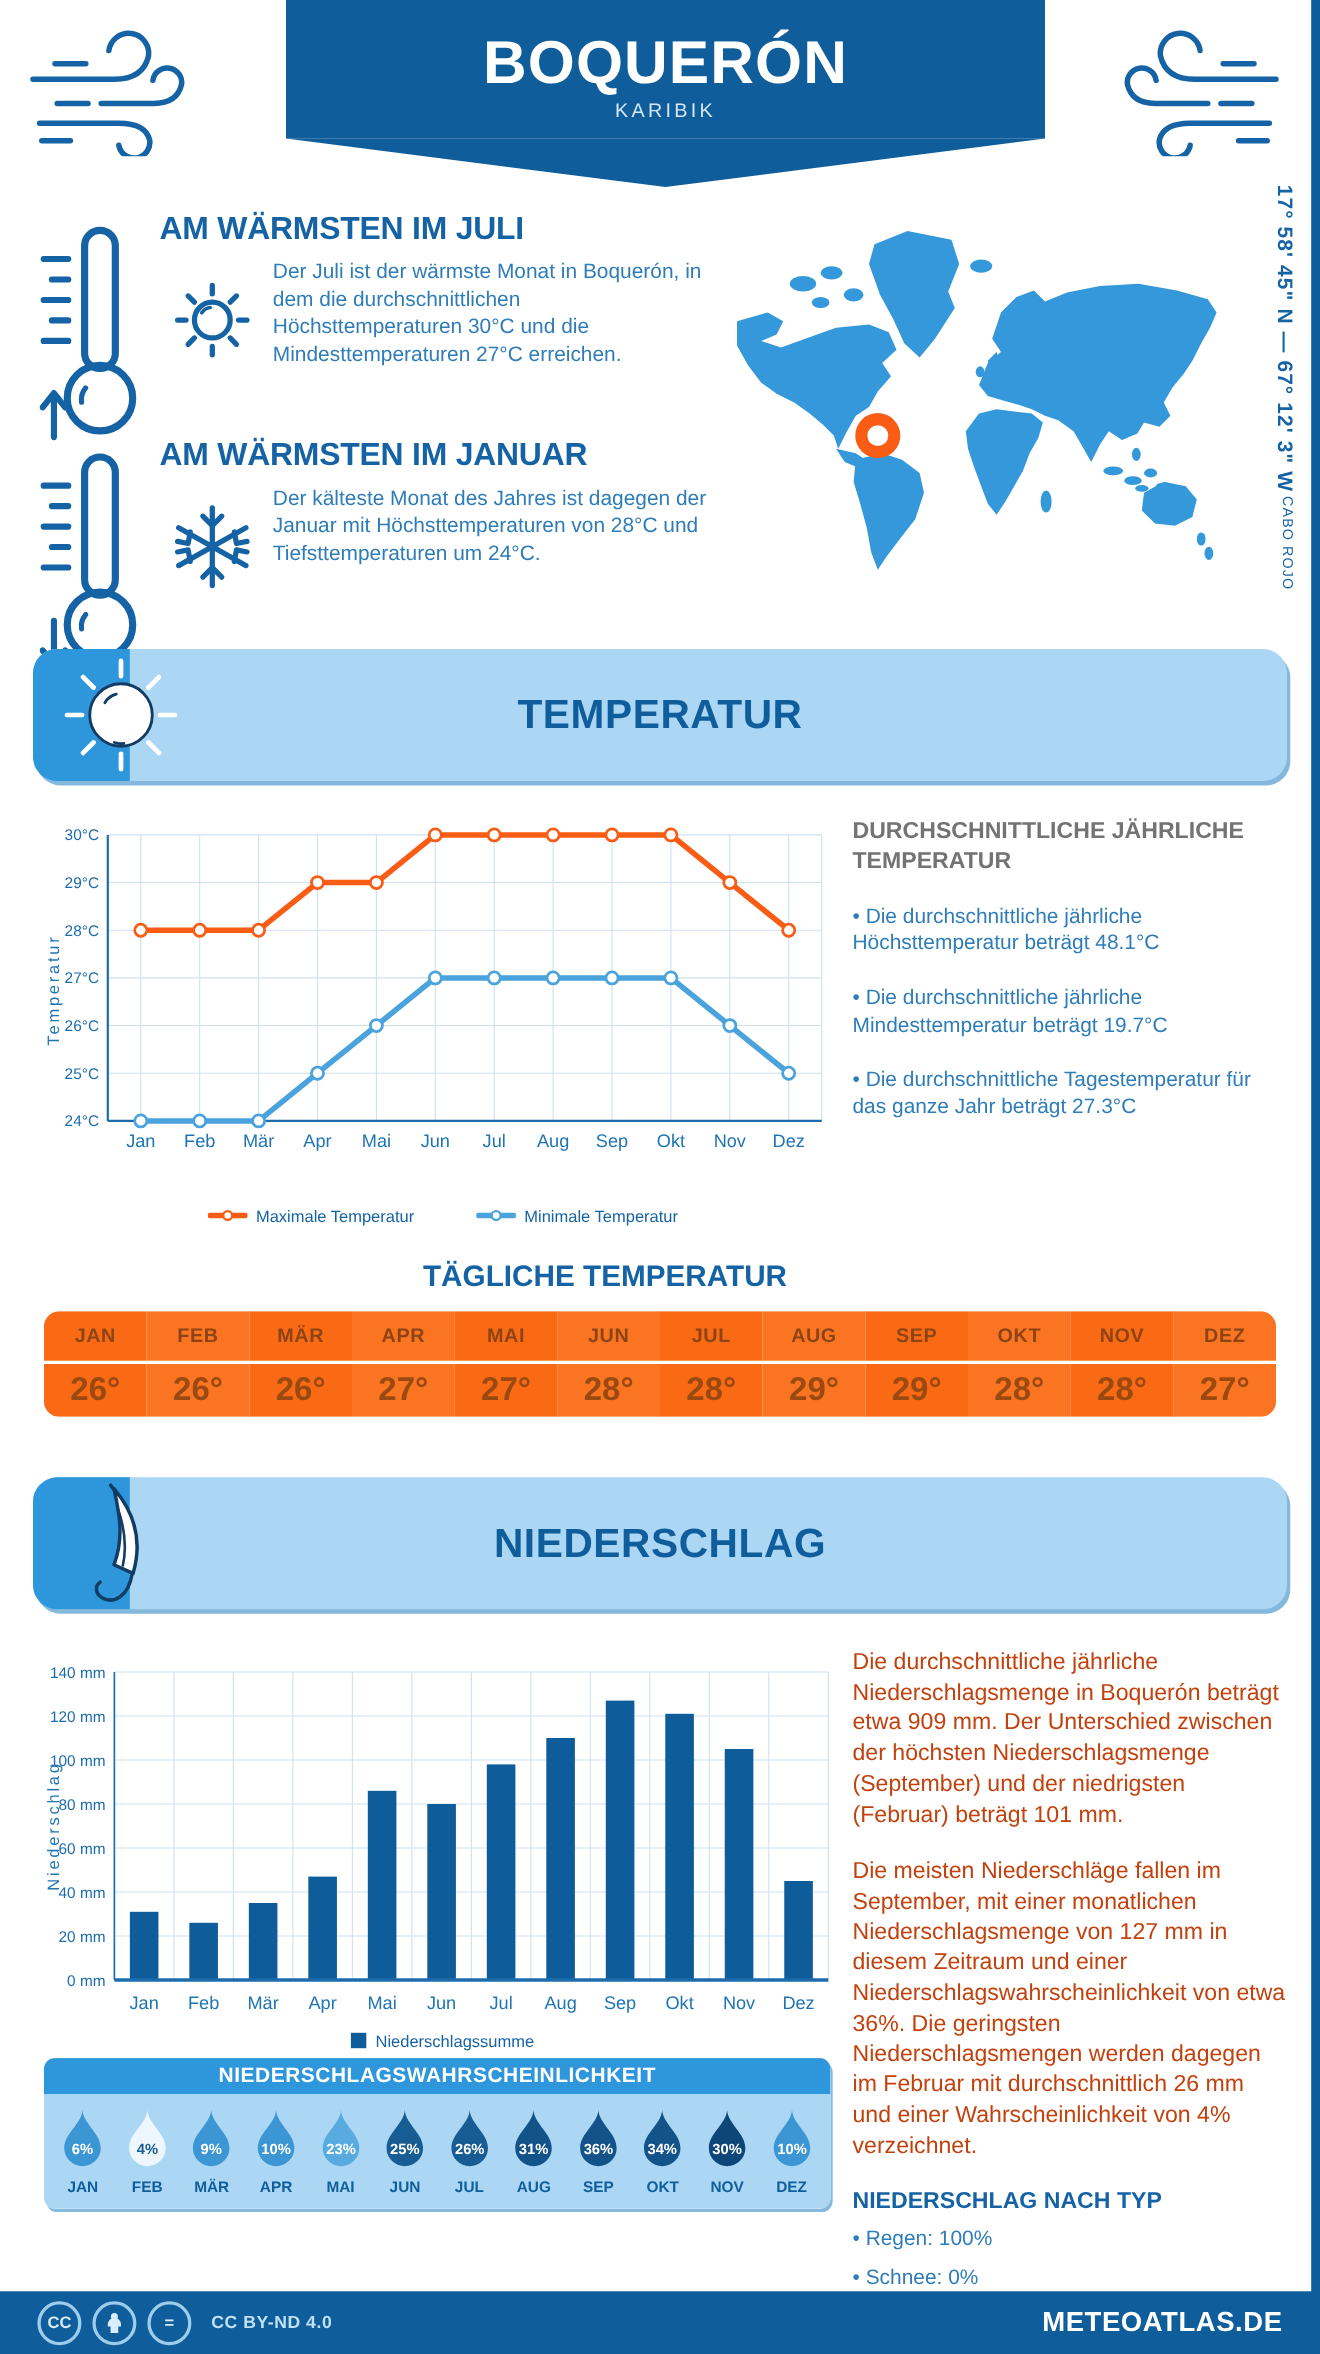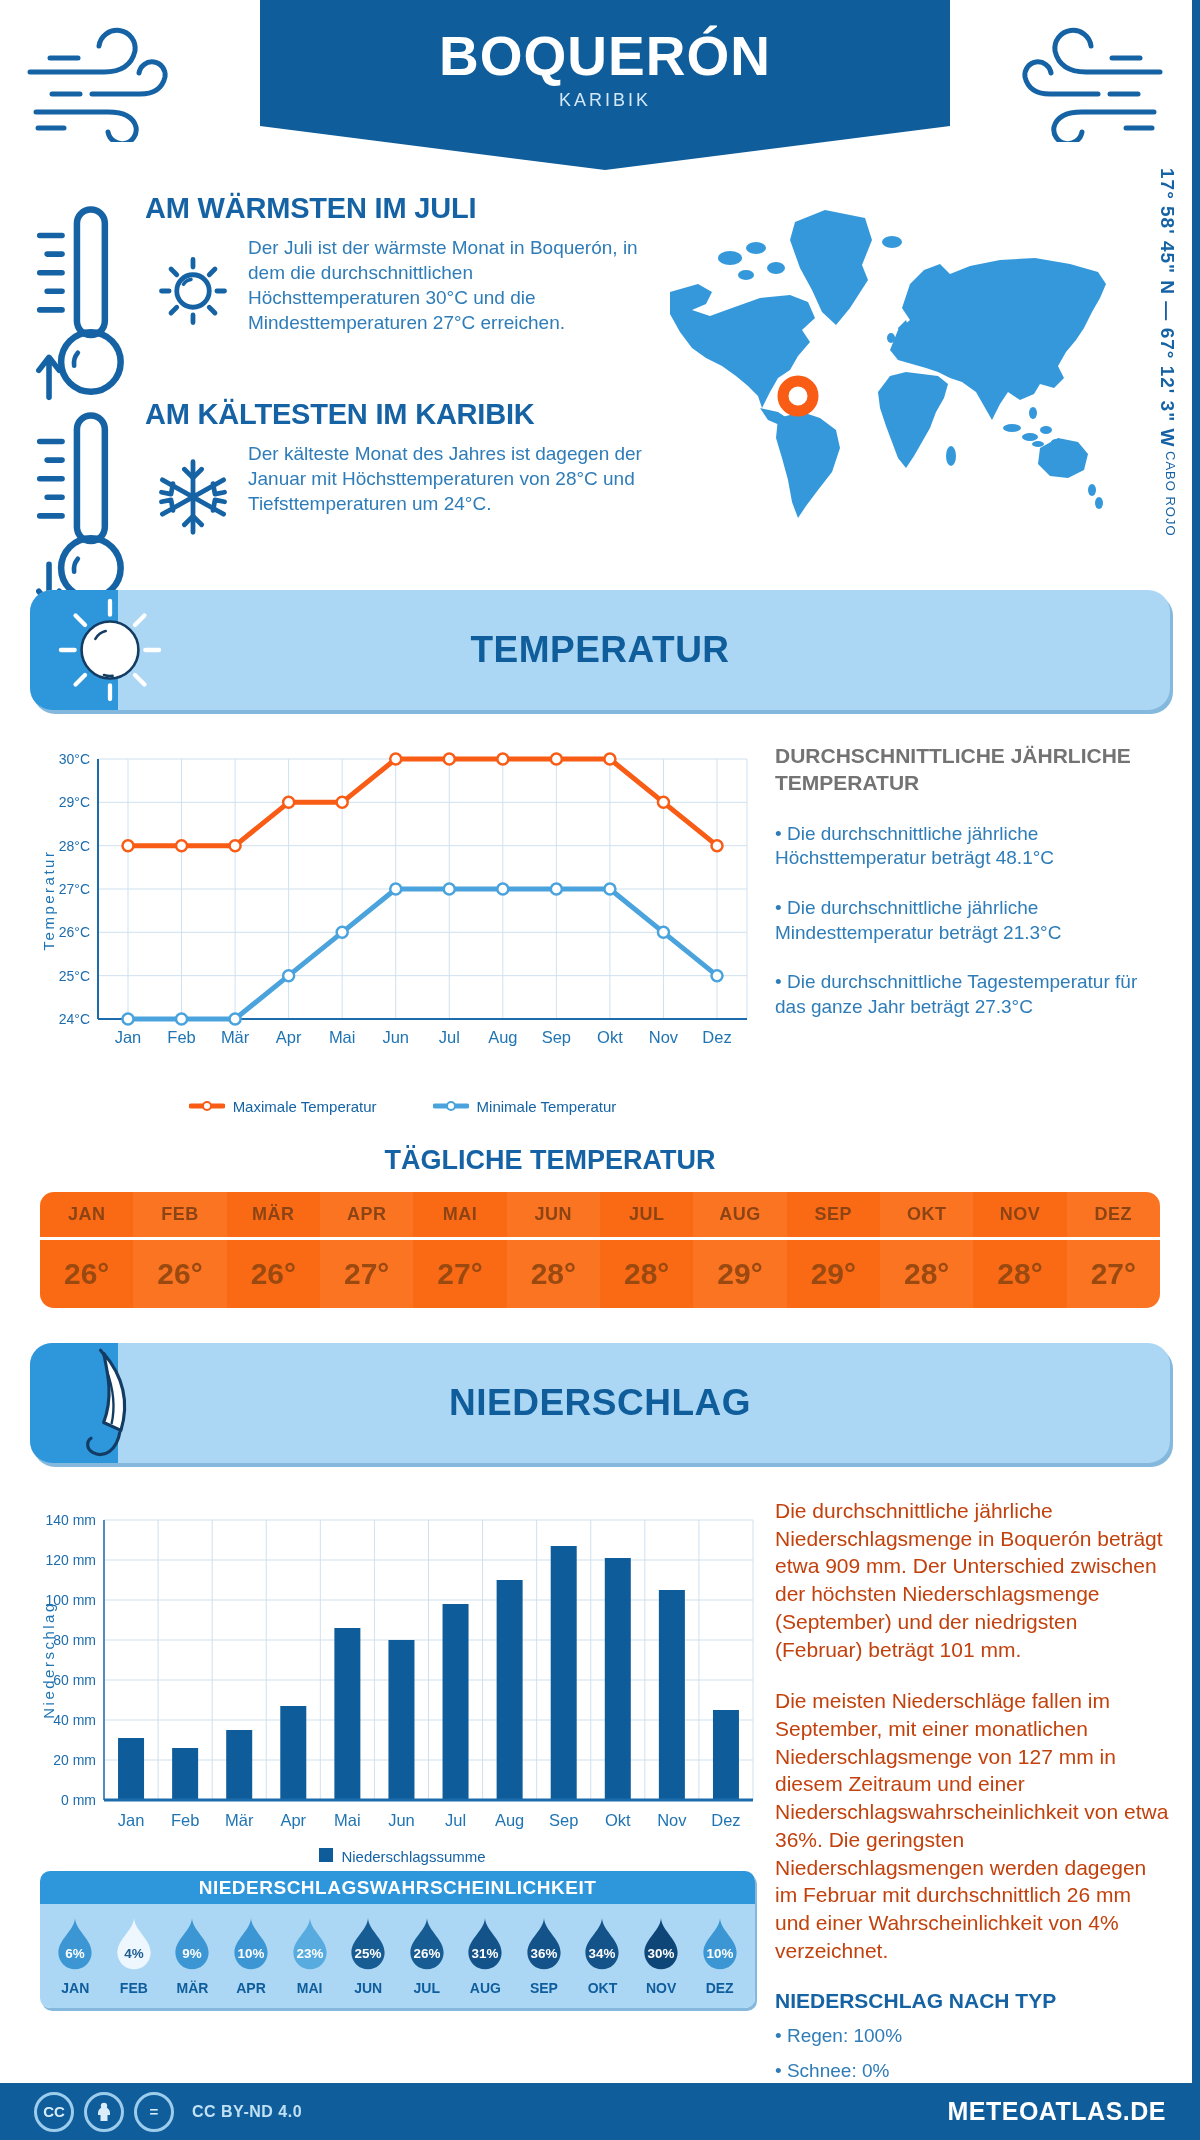--- a/index.html
+++ b/index.html
@@ -49,21 +49,21 @@
   .chart-legend.precip{top:1848px;}
   .legend-item{display:flex;align-items:flex-start;gap:8px;font-size:15px;color:#1563a4;}
 
   .daily-heading{position:absolute;left:0;top:1145px;width:1100px;text-align:center;
                  font-size:27px;font-weight:bold;color:#1563a4;}
 
   
   .daily-table{position:absolute;left:40px;top:1192px;width:1120px;border-radius:14px;overflow:hidden;}
   .dt-row{display:grid;grid-template-columns:repeat(12,1fr);}
   .dt-row.months{height:45px;}
-  .dt-row.values{height:68px;}
+  .dt-row.values{height:48px;}
   .dt-sep{height:3px;background:#ffffff;}
   .dt-cell{display:flex;align-items:center;justify-content:center;background:#fa6a15;}
   .dt-cell.alt{background:#fb7422;}
   .dt-cell.m{font-size:18px;font-weight:bold;color:#8d4414;letter-spacing:0.5px;}
   .dt-cell.v{font-size:30px;font-weight:bold;color:#9a4a10;}
 
   
   .side-panel{position:absolute;left:775px;width:395px;}
   .side-panel.annual{top:742px;}
   .side-panel.precip{top:1497px;}
@@ -142,21 +142,21 @@
   </div>
 
   <div class="intro-block cold">
     <svg class="thermo" viewBox="0 0 105 215" fill="none" stroke="#1563a4" stroke-linecap="round" stroke-linejoin="round">
       <rect x="44" y="8" width="30" height="135" rx="15" stroke-width="7"></rect>
       <circle cx="59" cy="172" r="32" stroke-width="7"></circle>
       <path d="M45 162 a18 18 0 0 0 -4 14" stroke-width="5"></path>
       <path d="M4 36 H28 M12 56 H28 M4 76 H28 M12 96 H28 M4 116 H28" stroke-width="6"></path>
       <path d="M14 168 V210 M3 197 L14 211 L25 197" stroke-width="6"></path>
     </svg>
-    <div class="intro-heading">AM KÄLTESTEN IM KARIBIK</div>
+    <div class="intro-heading">AM WÄRMSTEN IM JANUAR</div>
     <svg class="intro-icon" viewBox="0 0 90 90" fill="none" stroke="#1563a4" stroke-width="5" stroke-linecap="round" stroke-linejoin="round">
       <path d="M45 8 V82 M13 27 L77 63 M13 63 L77 27"></path>
       <path d="M36 16 L45 25 L54 16 M36 74 L45 65 L54 74 M12 40 L22 42 L24 31 M78 50 L68 48 L66 59 M12 50 L22 48 L24 59 M78 40 L68 42 L66 31"></path>
     </svg>
     <p class="intro-text">Der kälteste Monat des Jahres ist dagegen der Januar mit Höchsttemperaturen von 28°C und Tiefsttemperaturen um 24°C.</p>
   </div>
 
   <svg class="world-map" viewBox="0 0 480 360">
     <g fill="#3498db">
       <path d="M155 42 L185 30 L225 38 L232 60 L222 85 L228 100 L210 128 L196 145 L182 132 L172 110 L160 88 L150 60 Z"></path>
@@ -287,21 +287,21 @@
             <line x1="2" y1="6" x2="34" y2="6" stroke="#4aa3dd" stroke-width="5" stroke-linecap="round"></line>
             <circle cx="18" cy="6" r="4" fill="#fff" stroke="#4aa3dd" stroke-width="2"></circle>
           </svg></span>
       <span>Minimale Temperatur</span>
     </div>
   </div>
 
   <div class="side-panel annual">
     <div class="side-heading">DURCHSCHNITTLICHE JÄHRLICHE TEMPERATUR</div>
     <div class="bullet">Die durchschnittliche jährliche Höchsttemperatur beträgt 48.1°C</div>
-    <div class="bullet">Die durchschnittliche jährliche Mindesttemperatur beträgt 21.3°C</div>
+    <div class="bullet">Die durchschnittliche jährliche Mindesttemperatur beträgt 19.7°C</div>
     <div class="bullet">Die durchschnittliche Tagestemperatur für das ganze Jahr beträgt 27.3°C</div>
   </div>
 
   <div class="daily-heading">TÄGLICHE TEMPERATUR</div>
   <div class="daily-table">
     <div class="dt-row months">
         <div class="dt-cell m">JAN</div>
         <div class="dt-cell m alt">FEB</div>
         <div class="dt-cell m">MÄR</div>
         <div class="dt-cell m alt">APR</div>

